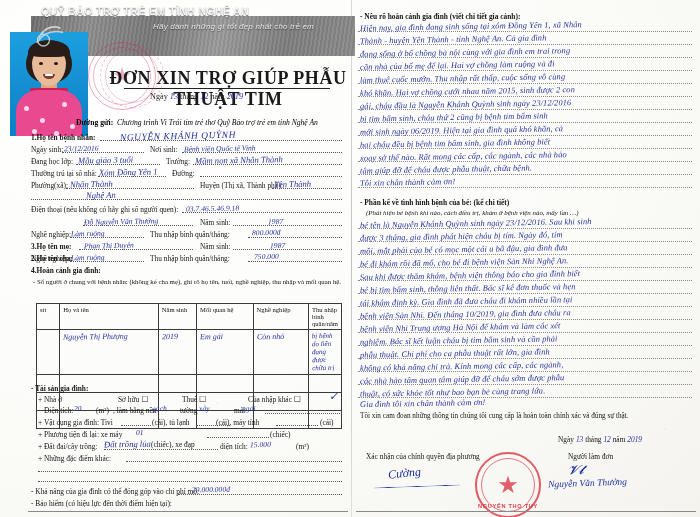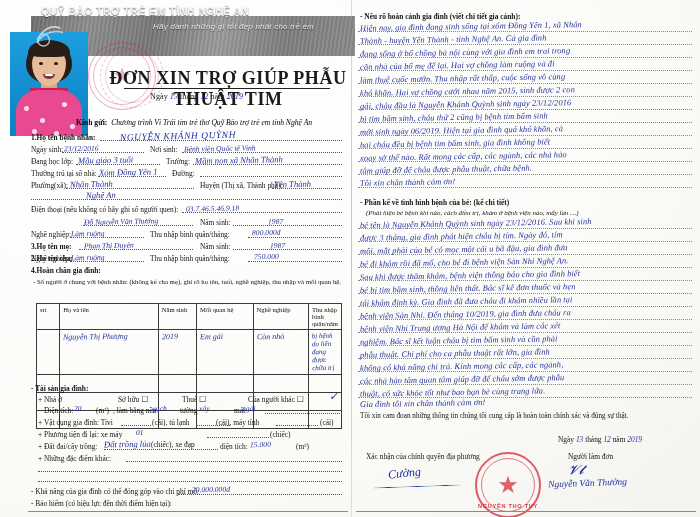--- a/index.html
+++ b/index.html
@@ -228,21 +228,21 @@
     <div class="doc-date">
       <span>Ngày</span>
       <span class="hw">13</span>
       <span>tháng</span>
       <span class="hw">12</span>
       <span>năm</span>
       <span class="hw">2019</span>
     </div>
 
     <div class="kg-line">
-      <b>Kính gửi:</b>
+      <b>Đường gửi:</b>
       &nbsp;<i>Chương trình Vì Trái tim trẻ thơ Quỹ Bảo trợ trẻ em tỉnh Nghệ An</i>
     </div>
 
     <div class="ftxt fbold" style="left:31px;top:133px;">
       <span>1.</span><span>Họ tên bệnh nhân:</span>
     </div>
     <div class="dots" style="left:100px;top:140px;width:242px;"></div>
     <div class="hwtxt u" style="left:120px;top:131px;">NGUYỄN KHÁNH QUỲNH</div>
 
     <div class="ftxt" style="left:31px;top:145px;">Ngày sinh:</div>
@@ -305,21 +305,21 @@
     <div class="hwtxt s" style="left:270px;top:241px;">1987</div>
 
     <div class="ftxt" style="left:31px;top:254px;">Nghề nghiệp:</div>
     <div class="dots" style="left:70px;top:261px;width:74px;"></div>
     <div class="hwtxt s" style="left:71px;top:253px;">Làm ruộng</div>
     <div class="ftxt" style="left:150px;top:254px;">Thu nhập bình quân/tháng:</div>
     <div class="dots" style="left:248px;top:261px;width:94px;"></div>
     <div class="hwtxt s" style="left:254px;top:252px;">750.000</div>
 
     <div class="ftxt fbold" style="left:31px;top:266px;">
-      <span>4.</span><span>Hoàn chân gia đình:</span>
+      <span>4.</span><span>Hoàn cảnh gia đình:</span>
     </div>
     <div class="ftxt" style="left:33px;top:278px;font-size:6.8px;">
       <span>- Số người ở chung với bệnh nhân: (không kể cha mẹ), ghi rõ họ tên, tuổi, nghề nghiệp, thu nhập và mối quan hệ.</span>
     </div>
 
     <table class="tbl">
       <thead>
         <tr>
           <th class="c-stt">stt</th>
           <th class="c-name">Họ và tên</th>
@@ -416,21 +416,21 @@
     <div class="ftxt fbold" style="left:31px;top:384px;">- Tài sản gia đình:</div>
 
     <div class="ftxt" style="left:38px;top:395px;">+ Nhà ở</div>
     <div class="ftxt" style="left:118px;top:395px;">
       <span>Sở hữu</span> <span style="font-size:8px;">☐</span>
     </div>
     <div class="ftxt" style="left:182px;top:395px;">
       <span>Thuê</span> <span style="font-size:8px;">☐</span>
     </div>
     <div class="ftxt" style="left:248px;top:395px;">
-      <span>Của người khác</span> <span style="font-size:8px;">☐</span>
+      <span>Của nhập khác</span> <span style="font-size:8px;">☐</span>
     </div>
     <div class="hwtxt" style="left:329px;top:390px;font-size:11px;color:#1b3a9c;">✓</div>
 
     <div class="ftxt" style="left:44px;top:406px;">Diện tích:</div>
     <div class="hwtxt s" style="left:74px;top:404px;">20</div>
     <div class="ftxt" style="left:96px;top:406px;">(m²)</div>
     <div class="ftxt" style="left:113px;top:406px;">, làm bằng nền</div>
     <div class="hwtxt s" style="left:152px;top:404px;">gạch</div>
     <div class="ftxt" style="left:180px;top:406px;">tường</div>
     <div class="hwtxt s" style="left:199px;top:404px;">xây</div>

